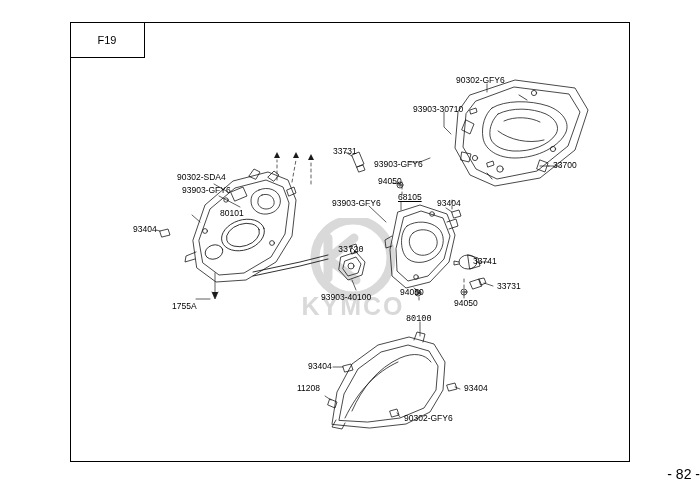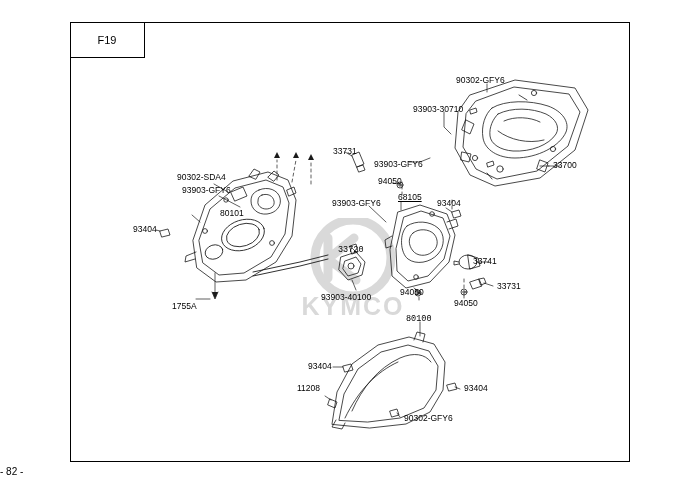--- a/index.html
+++ b/index.html
@@ -33,21 +33,21 @@
   .hdr-title{
     position:absolute;left:75px;top:0px;width:485px;height:36px;
     border-bottom:1px solid #000;
     box-sizing:border-box;
     display:flex;align-items:center;
     padding-left:24px;
     font-size:11px;font-weight:bold;
   }
   .pagenum{
     position:absolute;left:0;top:466px;width:700px;
-    text-align:left;font-size:10px;
+    text-align:right;font-size:14px;
   }
   
   .watermark{
     position:absolute;left:258px;top:218px;width:190px;height:110px;
     pointer-events:none;
   }
   .wm-text{
     position:absolute;left:0;top:74px;width:190px;text-align:center;
     font-size:25px;font-weight:bold;color:#d9d9d9;letter-spacing:2px;
   }

